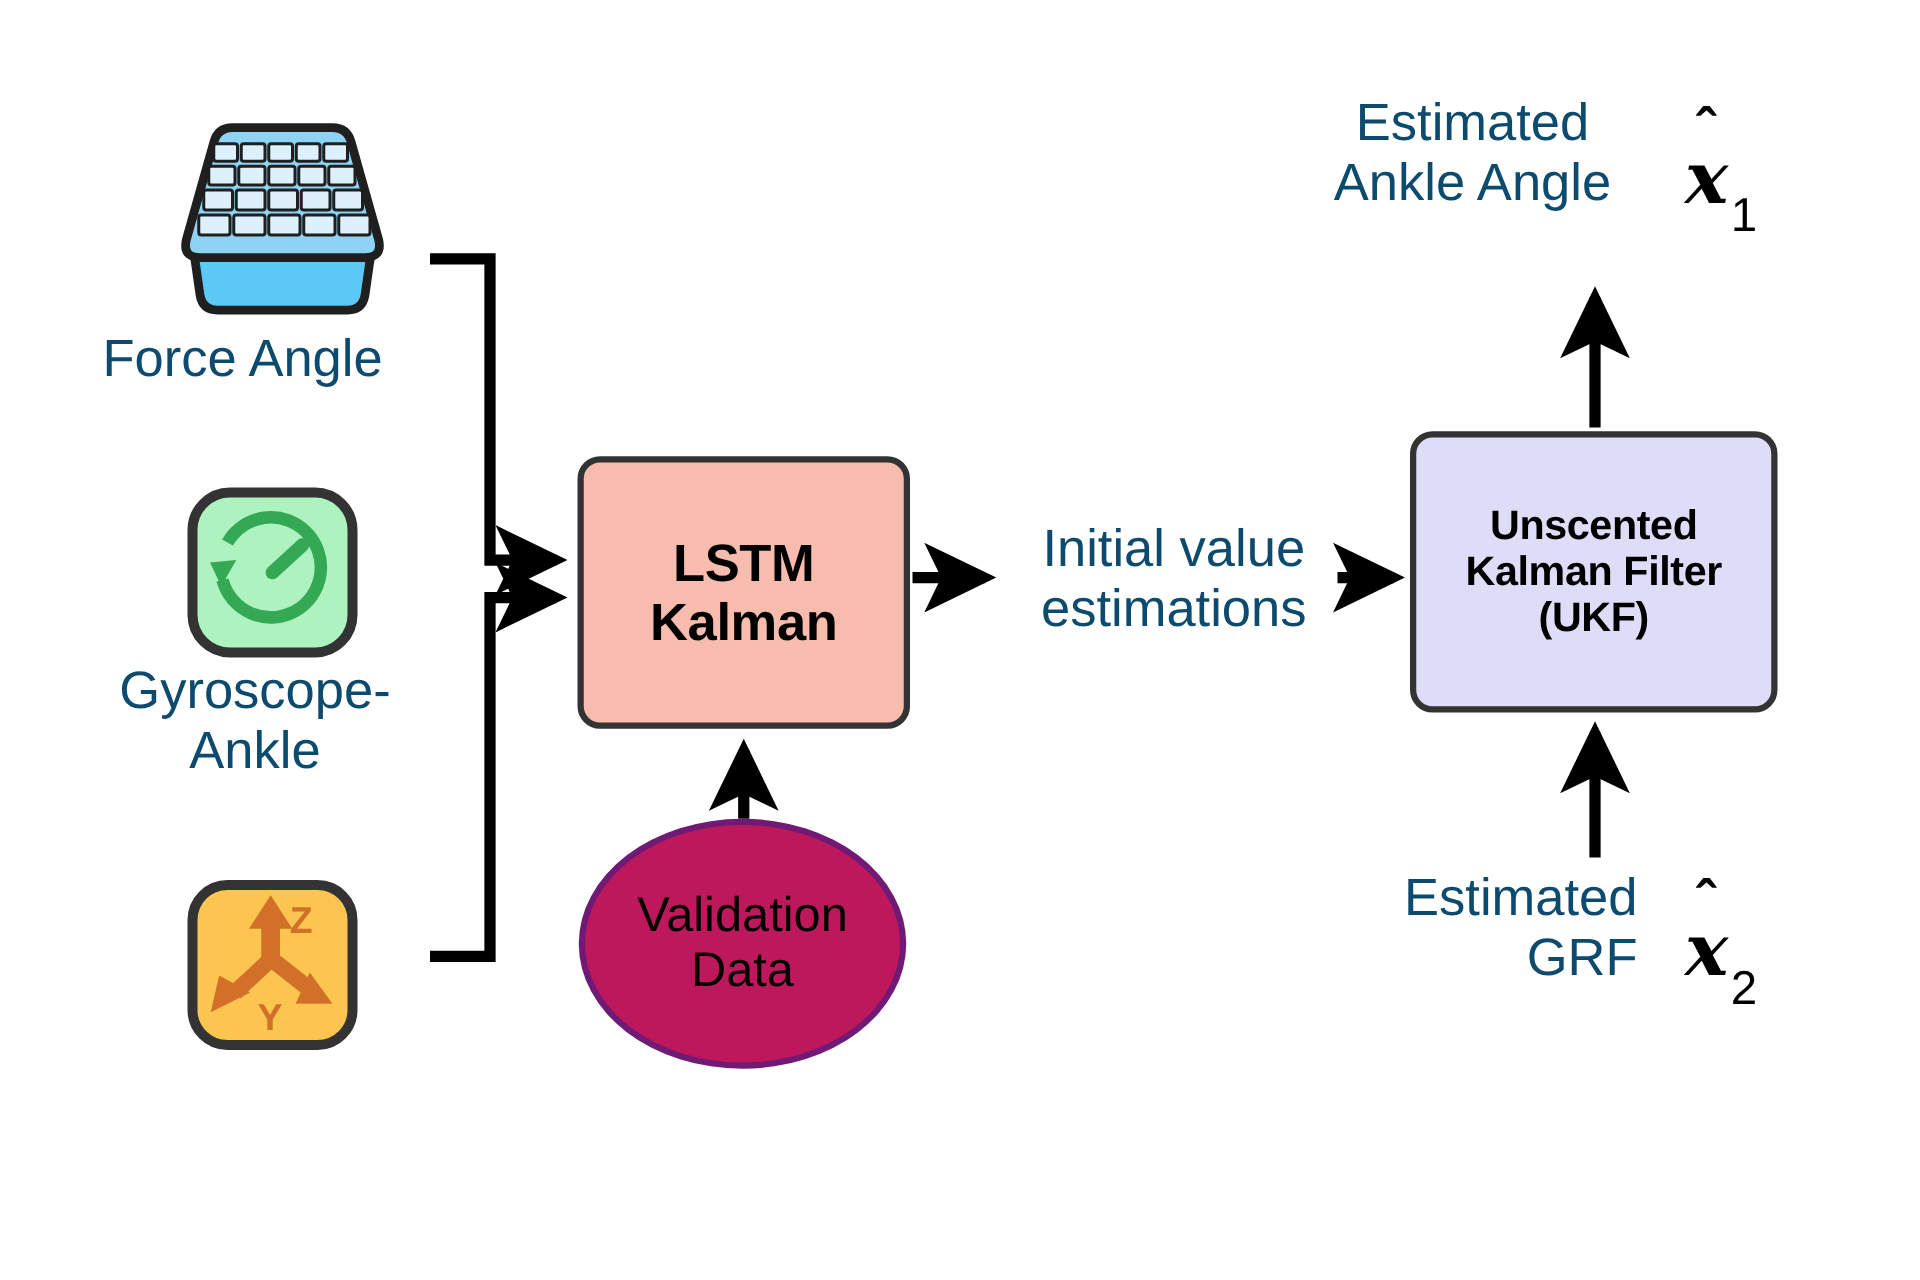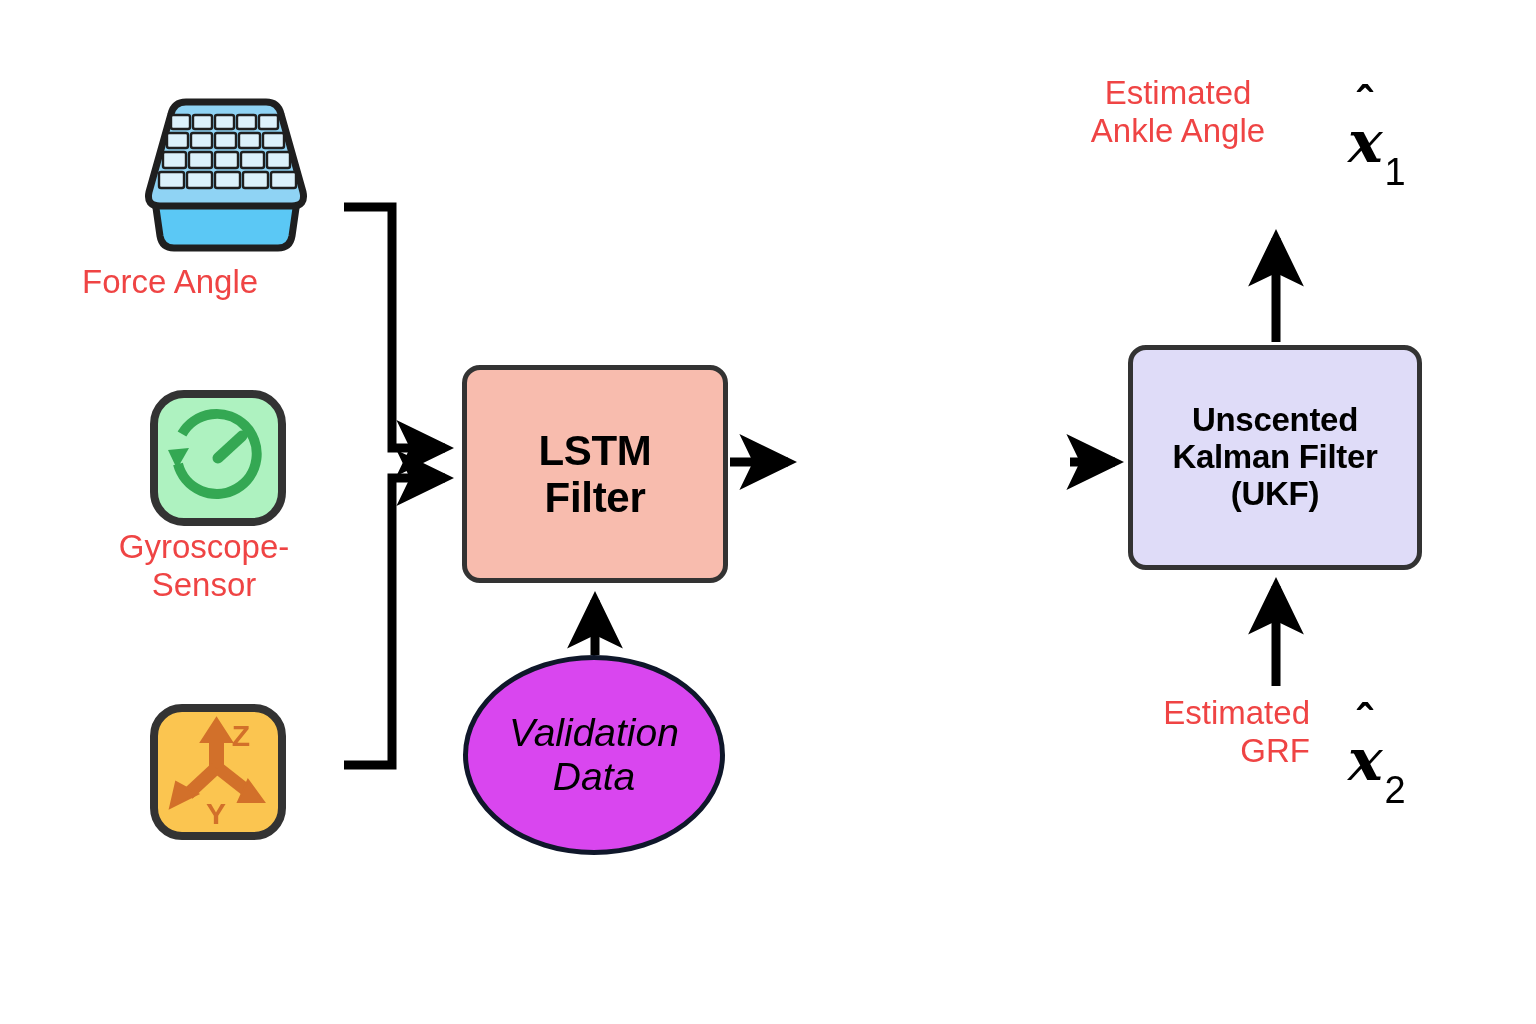--- a/index.html
+++ b/index.html
@@ -53,35 +53,34 @@
     left: 1128px; top: 345px;
     width: 294px; height: 225px;
     background: #DFDCF8;
     font-size: 33px;
   }
 
   
   #validation-ellipse {
     left: 463px; top: 655px;
     width: 262px; height: 200px;
-    background: #d946ef;
-    border: 5px solid #0f172a;
+    background: #be185d;
+    border: 5px solid #701a75;
     border-radius: 50%;
     font-size: 39px;
     font-weight: normal;
-    font-style: italic;
   }
 
   
   .plain-label {
     position: absolute;
-    font-size: 33px;
+    font-size: 42px;
     line-height: 1.15;
     white-space: pre-line;
-    color: #ef4444;
+    color: #0c4a6e;
   }
   #label-force-plate   { left: 82px;  top: 263px; }
   #label-gyro          { left: 88px;  top: 528px; text-align: center; width: 232px; }
   #label-accel         { left: 46px;  top: 846px; }
   #label-initial-value { left: 808px; top: 415px; text-align: center; width: 262px; }
   #label-est-ankle     { left: 1036px; top: 74px; text-align: center; width: 284px; }
   #label-est-grf       { left: 1084px; top: 694px; text-align: right; width: 226px; }
 
   
   .math-sym {
@@ -217,39 +216,41 @@
       </g>
 
       <text x="93" y="44" font-family="Liberation Sans, sans-serif" font-size="30" font-weight="bold" fill="#D2702A" text-anchor="middle">Z</text>
       <text x="68" y="122" font-family="Liberation Sans, sans-serif" font-size="30" font-weight="bold" fill="#D2702A" text-anchor="middle">Y</text>
     </svg>
   </div>
 
   <div class="plain-label" id="label-force-plate">Force Angle</div>
 
   <div class="plain-label" id="label-gyro">Gyroscope-
-Sensor</div>
+Ankle</div>
 
 
   <div class="node proc-box" id="lstm-box">
     <span style="white-space:pre-line;">LSTM
-Filter</span>
+Kalman</span>
   </div>
 
   <div class="node" id="validation-ellipse">
     <span style="white-space:pre-line;">Validation
 Data</span>
   </div>
 
   <div class="node proc-box" id="ukf-box">
     <span style="white-space:pre-line;">Unscented
 Kalman Filter
 (UKF)</span>
   </div>
 
+  <div class="plain-label" id="label-initial-value">Initial value
+estimations</div>
 
   <div class="plain-label" id="label-est-ankle">Estimated
 Ankle Angle</div>
 
   <div class="math-sym" id="sym-x1">
     <span class="hatwrap">
       <span class="hat">ˆ</span>
       <span>x</span>
     </span><span class="sub">1</span>
   </div>

